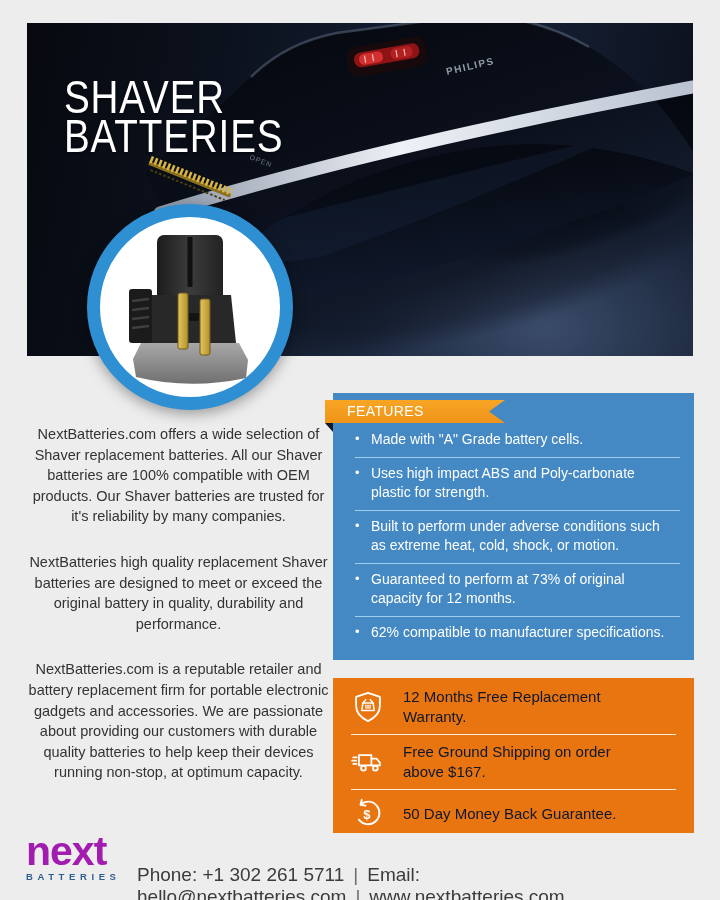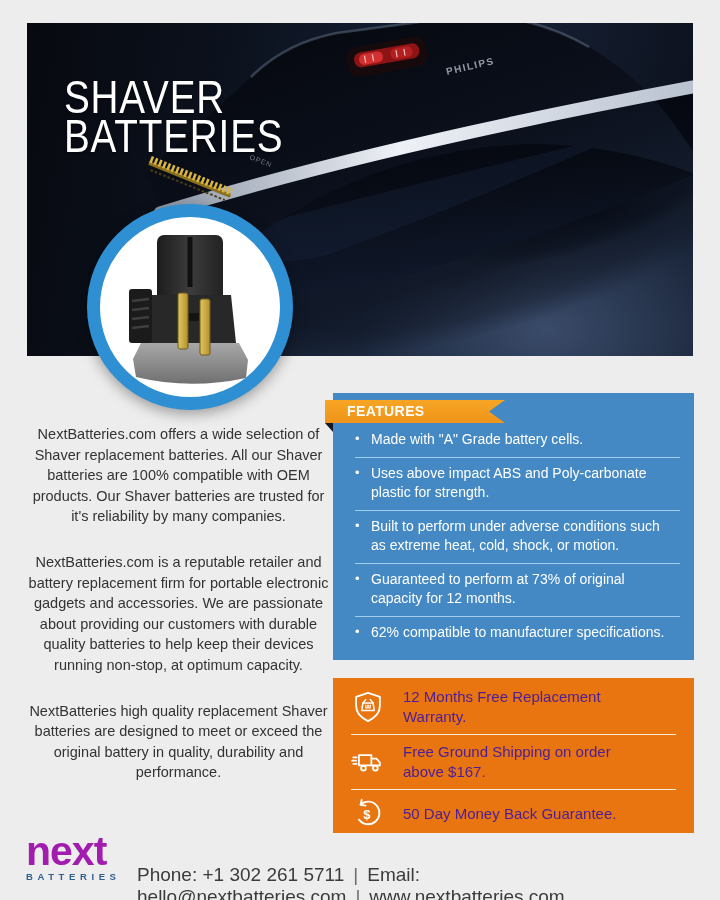--- a/index.html
+++ b/index.html
@@ -38,21 +38,21 @@
 
   
   .features-box {
     position:absolute; left:333px; top:393px; width:361px; height:267px;
     background:#4489c4;
   }
   .features-ribbon {
     position:absolute; left:325px; top:400px; width:180px; height:23px; z-index:6;
     background:linear-gradient(180deg,#f7a524 0%, #ef941a 100%);
     clip-path:polygon(0 0, 100% 0, calc(100% - 16px) 50%, 100% 100%, 0 100%);
-    color:#ffffff; font-weight:bold; font-size:14px; letter-spacing:.4px;
+    color:#ffffff; font-weight:normal; font-size:14px; letter-spacing:.4px;
     line-height:23px; padding-left:22px;
   }
   .features-fold {
     position:absolute; left:325px; top:423px; width:8px; height:9px; z-index:4;
     background:#131a2a; clip-path:polygon(0 0, 100% 0, 100% 100%);
   }
   .features-list { position:absolute; left:355px; top:424px; width:325px; list-style:none; }
   .features-list li {
     position:relative; color:#ffffff; font-size:14px; line-height:19px;
     padding:6px 10px 8px 16px; border-bottom:1px solid #9ecdee;
@@ -62,21 +62,21 @@
 
   
   .guarantee-box {
     position:absolute; left:333px; top:678px; width:361px; height:155px;
     background:#e97511; padding:2px 18px 0 18px;
   }
   .g-row { display:flex; align-items:center; gap:18px; padding:7px 0;
            border-bottom:1px solid rgba(255,255,255,.85); }
   .g-row:last-child { border-bottom:none; }
   .g-icon { flex:0 0 34px; display:flex; justify-content:center; }
-  .g-text { color:#4c1d95; font-size:15px; line-height:20px; max-width:245px; }
+  .g-text { color:#0f172a; font-size:15px; line-height:20px; max-width:245px; }
 
   
   .footer-logo { position:absolute; left:26px; top:833px; width:110px; text-align:left; }
   .logo-next { display:block; color:#a21caf; font-size:41px; line-height:36px; font-weight:bold; letter-spacing:-1px; }
   .logo-batteries { display:block; color:#2f5e91; font-size:9.5px; font-weight:bold; letter-spacing:4.6px; margin-top:2px; }
   .footer-contact { position:absolute; left:137px; top:864px; font-size:19px; color:#3b3b3b; }
   .footer-contact .sep { color:#6b6b6b; padding:0 9px; }
 </style>
 </head>
 <body>
@@ -181,34 +181,34 @@
       <g>
         <rect x="63" y="64" width="10" height="56" rx="2" fill="url(#goldGrad)" stroke="#6e5a1c" stroke-width="1"></rect>
         <rect x="85" y="70" width="10" height="56" rx="2" fill="url(#goldGrad)" stroke="#6e5a1c" stroke-width="1"></rect>
         <rect x="74" y="84" width="10" height="8" rx="1.5" fill="#141414"></rect>
       </g>
     </svg>
   </div>
 
   <div class="intro">
     <p>NextBatteries.com offers a wide selection of Shaver replacement batteries. All our Shaver batteries are 100% compatible with OEM products. Our Shaver batteries are trusted for it's reliability by many companies.</p>
+    <p>NextBatteries high quality replacement Shaver batteries are designed to meet or exceed the original battery in quality, durability and performance.</p>
     <p>NextBatteries.com is a reputable retailer and battery replacement firm for portable electronic gadgets and accessories. We are passionate about providing our customers with durable quality batteries to help keep their devices running non-stop, at optimum capacity.</p>
-    <p>NextBatteries high quality replacement Shaver batteries are designed to meet or exceed the original battery in quality, durability and performance.</p>
   </div>
 
   <div class="features-box"></div>
   <div class="features-fold"></div>
   <div class="features-ribbon">FEATURES</div>
   <ul class="features-list">
     <li>
       <span class="bullet">•</span>
       <span>Made with "A" Grade battery cells.</span></li>
     <li>
       <span class="bullet">•</span>
-      <span>Uses above impact ABS and Poly-carbonate plastic for strength.</span></li>
+      <span>Uses high impact ABS and Poly-carbonate plastic for strength.</span></li>
     <li>
       <span class="bullet">•</span>
       <span>Built to perform under adverse conditions such as extreme heat, cold, shock, or motion.</span></li>
     <li>
       <span class="bullet">•</span>
       <span>Guaranteed to perform at 73% of original capacity for 12 months.</span></li>
     <li>
       <span class="bullet">•</span>
       <span>62% compatible to manufacturer specifications.</span></li>
   </ul>

